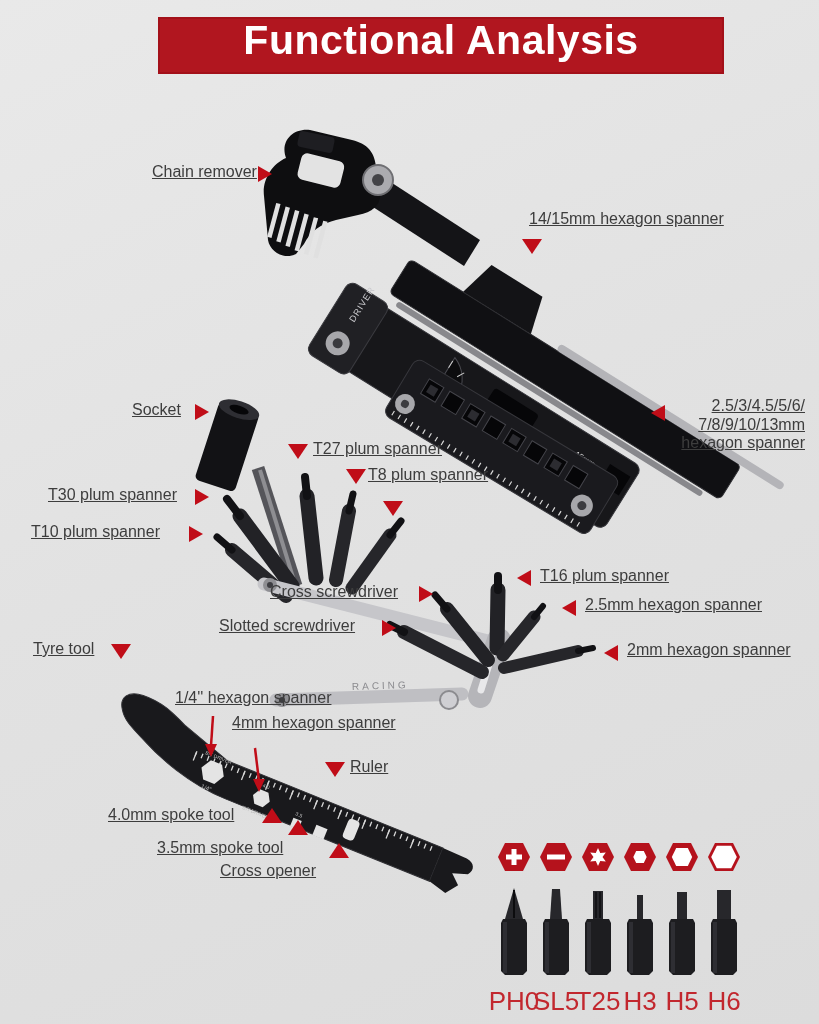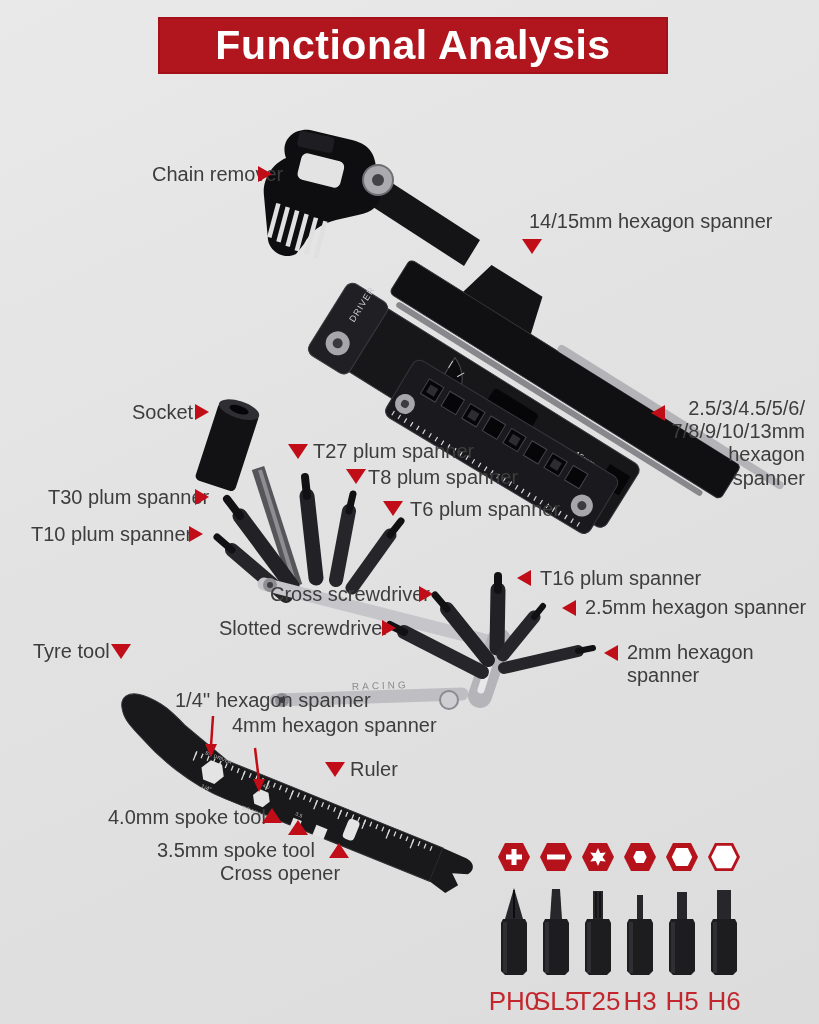--- a/index.html
+++ b/index.html
@@ -2,29 +2,29 @@
 <html><head>
 <meta charset="utf-8">
 <style>
   html,body { margin:0; padding:0; }
   .page {
     position:relative; width:819px; height:1024px; overflow:hidden;
     background:linear-gradient(155deg,#e9e9e9 0%,#e2e2e2 45%,#dcdcdc 100%);
     font-family:"Liberation Sans", sans-serif;
   }
   .banner {
-    position:absolute; left:158px; top:17px; width:510px; height:57px;
+    position:absolute; left:158px; top:17px; width:566px; height:57px;
     background:#b1161f; box-shadow:inset 0 0 0 2px #a31019;
-    display:flex; align-items:center; justify-content:center;
+    display:flex; align-items:flex-start; justify-content:center;
   }
   .banner span { color:#ffffff; font-size:41px; font-weight:bold; letter-spacing:0.5px; }
   .illu { position:absolute; left:0; top:0; z-index:1; }
   .co {
-    position:absolute; z-index:3; color:#3d3d3d; font-size:20px;
-    line-height:1.16; white-space:pre-line;
+    position:absolute; z-index:3; color:#3d3d3d; font-size:16px;
+    line-height:1.16; white-space:pre-line;text-decoration:underline;
   }
   .co.center { text-align:right; }
   .tri { position:absolute; z-index:3; width:0; height:0; }
   .tri-r { border-top:8px solid transparent; border-bottom:8px solid transparent; border-left:14px solid #c00d18; }
   .tri-l { border-top:8px solid transparent; border-bottom:8px solid transparent; border-right:14px solid #c00d18; }
   .tri-d { border-left:10px solid transparent; border-right:10px solid transparent; border-top:15px solid #c00d18; }
   .tri-u { border-left:10px solid transparent; border-right:10px solid transparent; border-bottom:15px solid #c00d18; }
   .bits { position:absolute; left:497px; top:842px; z-index:3; display:flex; gap:8px; }
   .bitcol { display:flex; flex-direction:column; align-items:center; width:34px; }
   .bitcol svg.icon { display:block; }
@@ -217,21 +217,20 @@
   <span class="tri tri-d" style="left:288px;top:444px"></span>
   <div class="co" style="left:313px;top:440px"><span>T27 plum spanner</span></div>
 
   <span class="tri tri-d" style="left:346px;top:469px"></span>
   <div class="co" style="left:368px;top:466px"><span>T8 plum spanner</span></div>
 
   <div class="co" style="left:48px;top:486px"><span>T30 plum spanner</span></div>
   <span class="tri tri-r" style="left:195px;top:489px"></span>
 
   <span class="tri tri-d" style="left:383px;top:501px"></span>
-  <div class="co" style="left:410px;top:498px"><span>T6 plum spanner</span></div>
 
   <div class="co" style="left:31px;top:523px"><span>T10 plum spanner</span></div>
   <span class="tri tri-r" style="left:189px;top:526px"></span>
 
   <div class="co" style="left:270px;top:583px"><span>Cross screwdriver</span></div>
   <span class="tri tri-r" style="left:419px;top:586px"></span>
 
   <span class="tri tri-l" style="left:517px;top:570px"></span>
   <div class="co" style="left:540px;top:567px"><span>T16 plum spanner</span></div>
 

